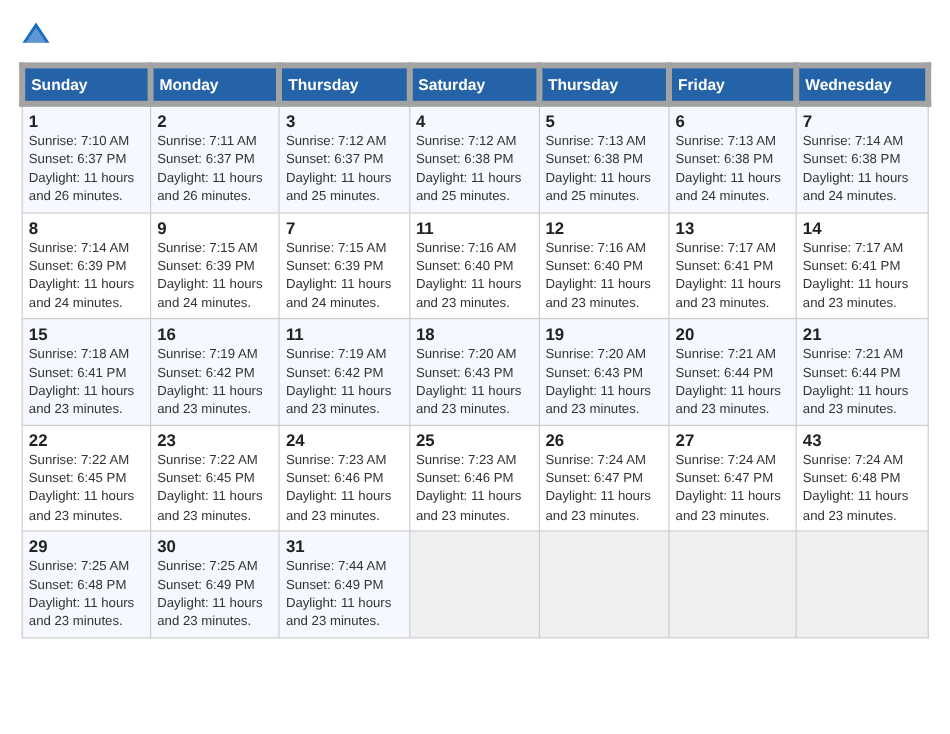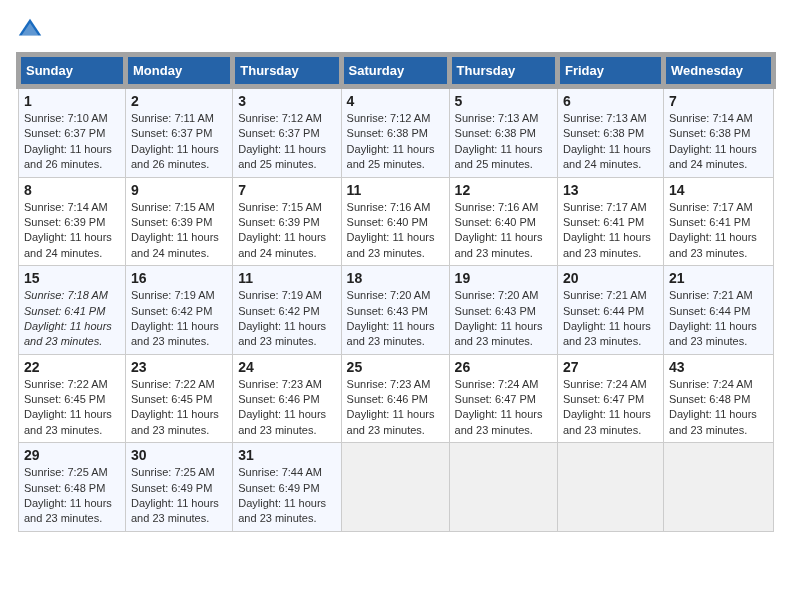--- a/index.html
+++ b/index.html
@@ -219,21 +219,21 @@
           <span class="day-num">14</span>
           <div class="day-detail" style="white-space: pre-line;">Sunrise: 7:17 AM
 Sunset: 6:41 PM
 Daylight: 11 hours
 and 23 minutes.</div>
         </td>
       </tr>
       <tr>
         <td>
           <span class="day-num">15</span>
-          <div class="day-detail" style="white-space: pre-line; font-style: italic;">Sunrise: 7:18 AM
+          <div class="day-detail" style="white-space: pre-line;">Sunrise: 7:18 AM
 Sunset: 6:41 PM
 Daylight: 11 hours
 and 23 minutes.</div>
         </td>
         <td>
           <span class="day-num">16</span>
           <div class="day-detail" style="white-space: pre-line;">Sunrise: 7:19 AM
 Sunset: 6:42 PM
 Daylight: 11 hours
 and 23 minutes.</div>

